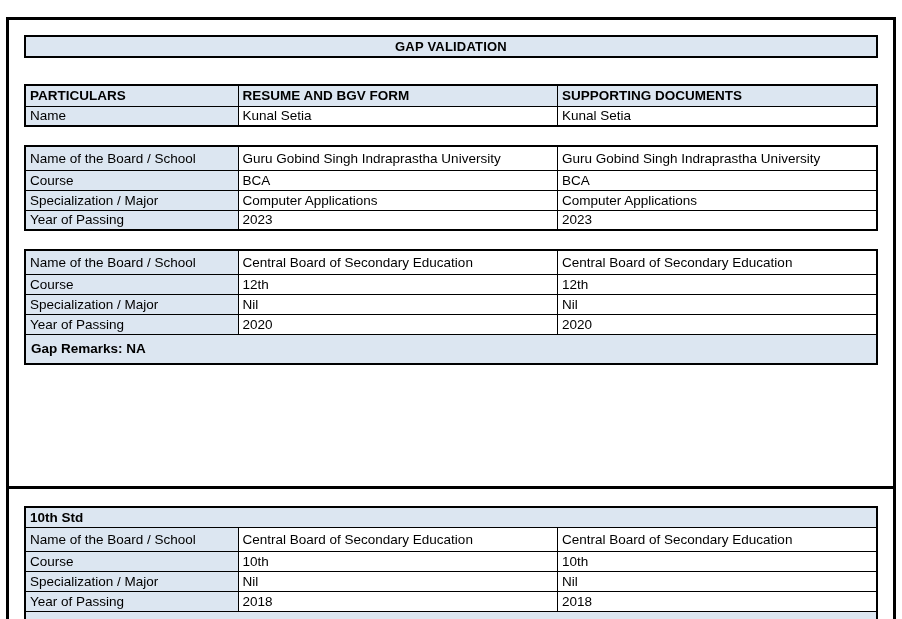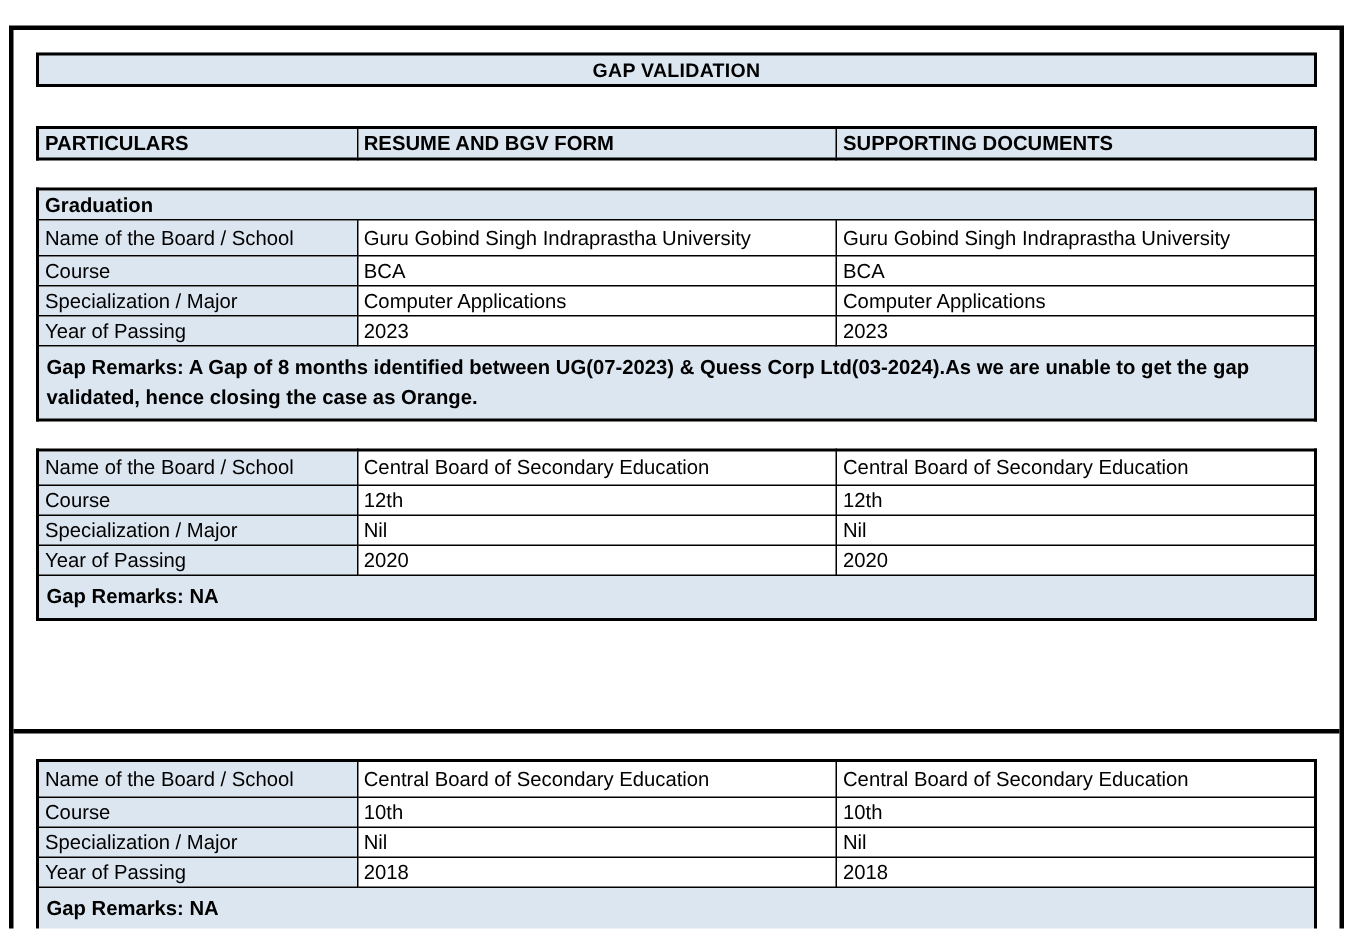--- a/index.html
+++ b/index.html
@@ -57,56 +57,55 @@
           <col style="width:37.5%">
       </colgroup>
       <thead>
         <tr>
           <th>PARTICULARS</th>
           <th>RESUME AND BGV FORM</th>
           <th>SUPPORTING DOCUMENTS</th>
         </tr>
       </thead>
       <tbody>
+          <tr>
+            <td class="fill">Name</td>
+            <td>Kunal Setia</td>
+            <td>Kunal Setia</td>
+          </tr>
         </tbody>
     </table>
 
     <div>
         <table class="grid">
           <colgroup>
             <col style="width: 25%;">
             <col style="width: 37.5%;">
             <col style="width: 37.5%;">
           </colgroup>
           <tbody>
-            <tr>
-              <td class="fill bold" colspan="3">Graduation</td>
-            </tr>
             <tr class="tall">
               <td class="fill">Name of the Board / School</td>
               <td>Guru Gobind Singh Indraprastha University</td>
               <td>Guru Gobind Singh Indraprastha University</td>
             </tr>
             <tr>
               <td class="fill">Course</td>
               <td>BCA</td>
               <td>BCA</td>
             </tr>
             <tr>
               <td class="fill">Specialization / Major</td>
               <td>Computer Applications</td>
               <td>Computer Applications</td>
             </tr>
             <tr>
               <td class="fill">Year of Passing</td>
               <td>2023</td>
               <td>2023</td>
-            </tr>
-            <tr>
-              <td class="remarks" colspan="3">Gap Remarks: A Gap of 8 months identified between UG(07-2023) &amp; Quess Corp Ltd(03-2024).As we are unable to get the gap validated, hence closing the case as Orange.</td>
             </tr>
           </tbody>
         </table>
       </div>
     <div>
         <table class="grid">
           <colgroup>
             <col style="width: 25%;">
             <col style="width: 37.5%;">
             <col style="width: 37.5%;">
@@ -142,20 +141,23 @@
 
   <div class="page page-2">
     <div>
         <table class="grid">
           <colgroup>
             <col style="width: 25%;">
             <col style="width: 37.5%;">
             <col style="width: 37.5%;">
           </colgroup>
           <tbody>
+            <tr>
+              <td class="fill bold" colspan="3">10th Std</td>
+            </tr>
             <tr class="tall">
               <td class="fill">Name of the Board / School</td>
               <td>Central Board of Secondary Education</td>
               <td>Central Board of Secondary Education</td>
             </tr>
             <tr>
               <td class="fill">Course</td>
               <td>10th</td>
               <td>10th</td>
             </tr>

